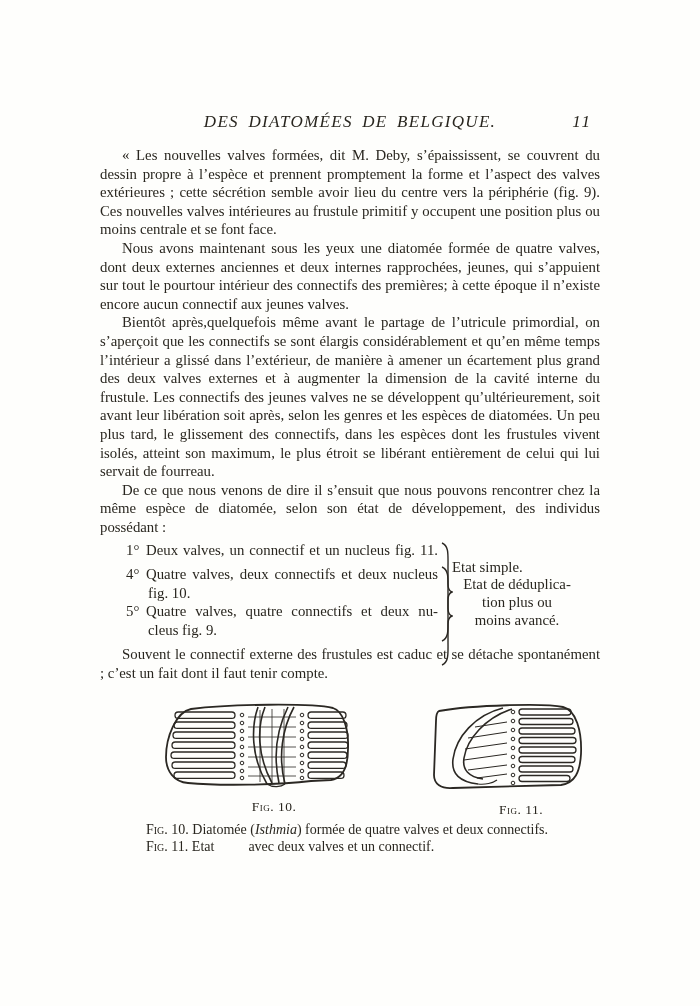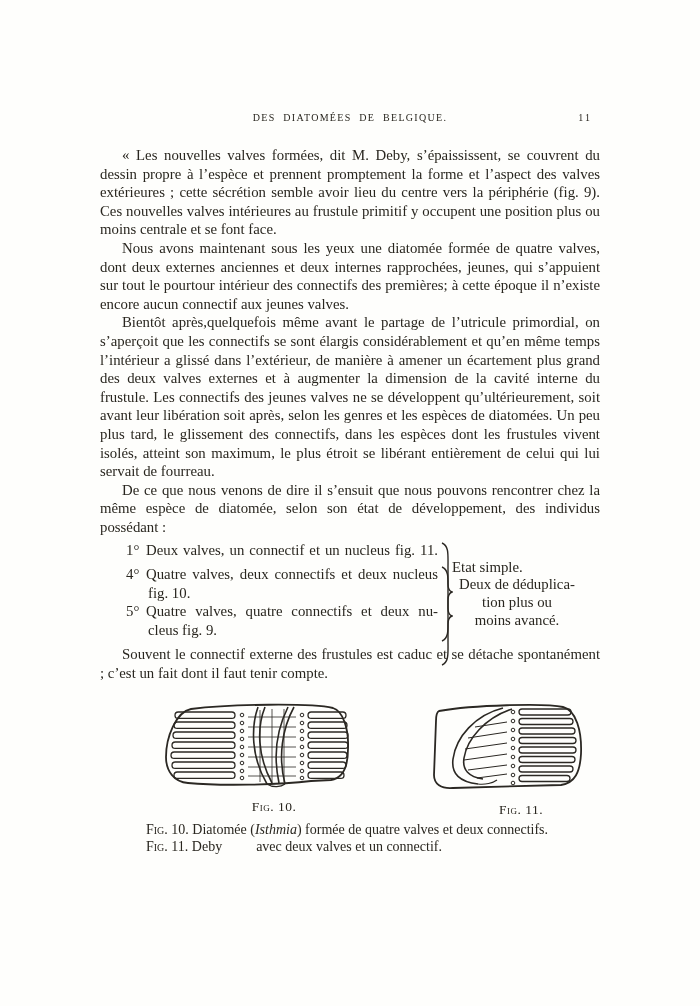--- a/index.html
+++ b/index.html
@@ -15,23 +15,24 @@
   }
   .content{
     position:absolute;
     left:100px;top:112px;
     width:500px;
   }
   
   .pagehead{
     position:relative;
     height:20px;
-    font-size:10px;
+    font-size:17px;
     letter-spacing:1.3px;
     word-spacing:4px;
+    font-style:italic;
   }
   .pagehead .rtitle{
     display:block;
     text-align:center;
   }
   .pagehead .pnum{
     position:absolute;
     right:8px;top:0;
     letter-spacing:2px;
     font-variant:small-caps;
@@ -133,21 +134,21 @@
             </div>
             <div class="li">
               <div class="lline fill"><span class="marker">5°</span><span>Quatre valves, quatre connectifs et deux nu-</span></div>
               <div class="lline cont">cleus fig. 9.</div>
             </div>
           </div>
           <svg class="brace" viewBox="0 0 12 100" preserveAspectRatio="none" aria-hidden="true">
             <path class="ink" d="M1,1 C8,4 7,12 7,26 L7,42 C7,47 8,49 11,50 C8,51 7,53 7,58 L7,74 C7,88 8,96 1,99" stroke-width="1.4" vector-effect="non-scaling-stroke"></path>
           </svg>
           <div class="glabel">
-            <span style="display:block">Deux de déduplica-</span>
+            <span style="display:block">Etat de déduplica-</span>
             <span style="display:block">tion plus ou</span>
             <span style="display:block">moins avancé.</span>
           </div>
         </div>
       </div>
 
       <p class="para">Souvent le connectif externe des frustules est caduc et se détache spontanément ; c’est un fait dont il faut tenir compte.</p>
 
       <div class="figrow">
 
@@ -265,19 +266,19 @@
         </div>
       </div>
 
       <div class="captions">
         <div class="capline">
           <span class="sc">Fig. 10.</span>
           <span>Diatomée (</span><span class="it">Isthmia</span><span>) formée de quatre valves et deux connectifs.</span>
         </div>
         <div class="capline">
           <span class="sc">Fig. 11.</span>
-          <span>Deby</span><span class="capgap"></span><span>avec deux valves et un connectif.</span>
+          <span>Etat</span><span class="capgap"></span><span>avec deux valves et un connectif.</span>
         </div>
       </div>
 
     </div>
   </div>
 </div>
 
 </body></html>

